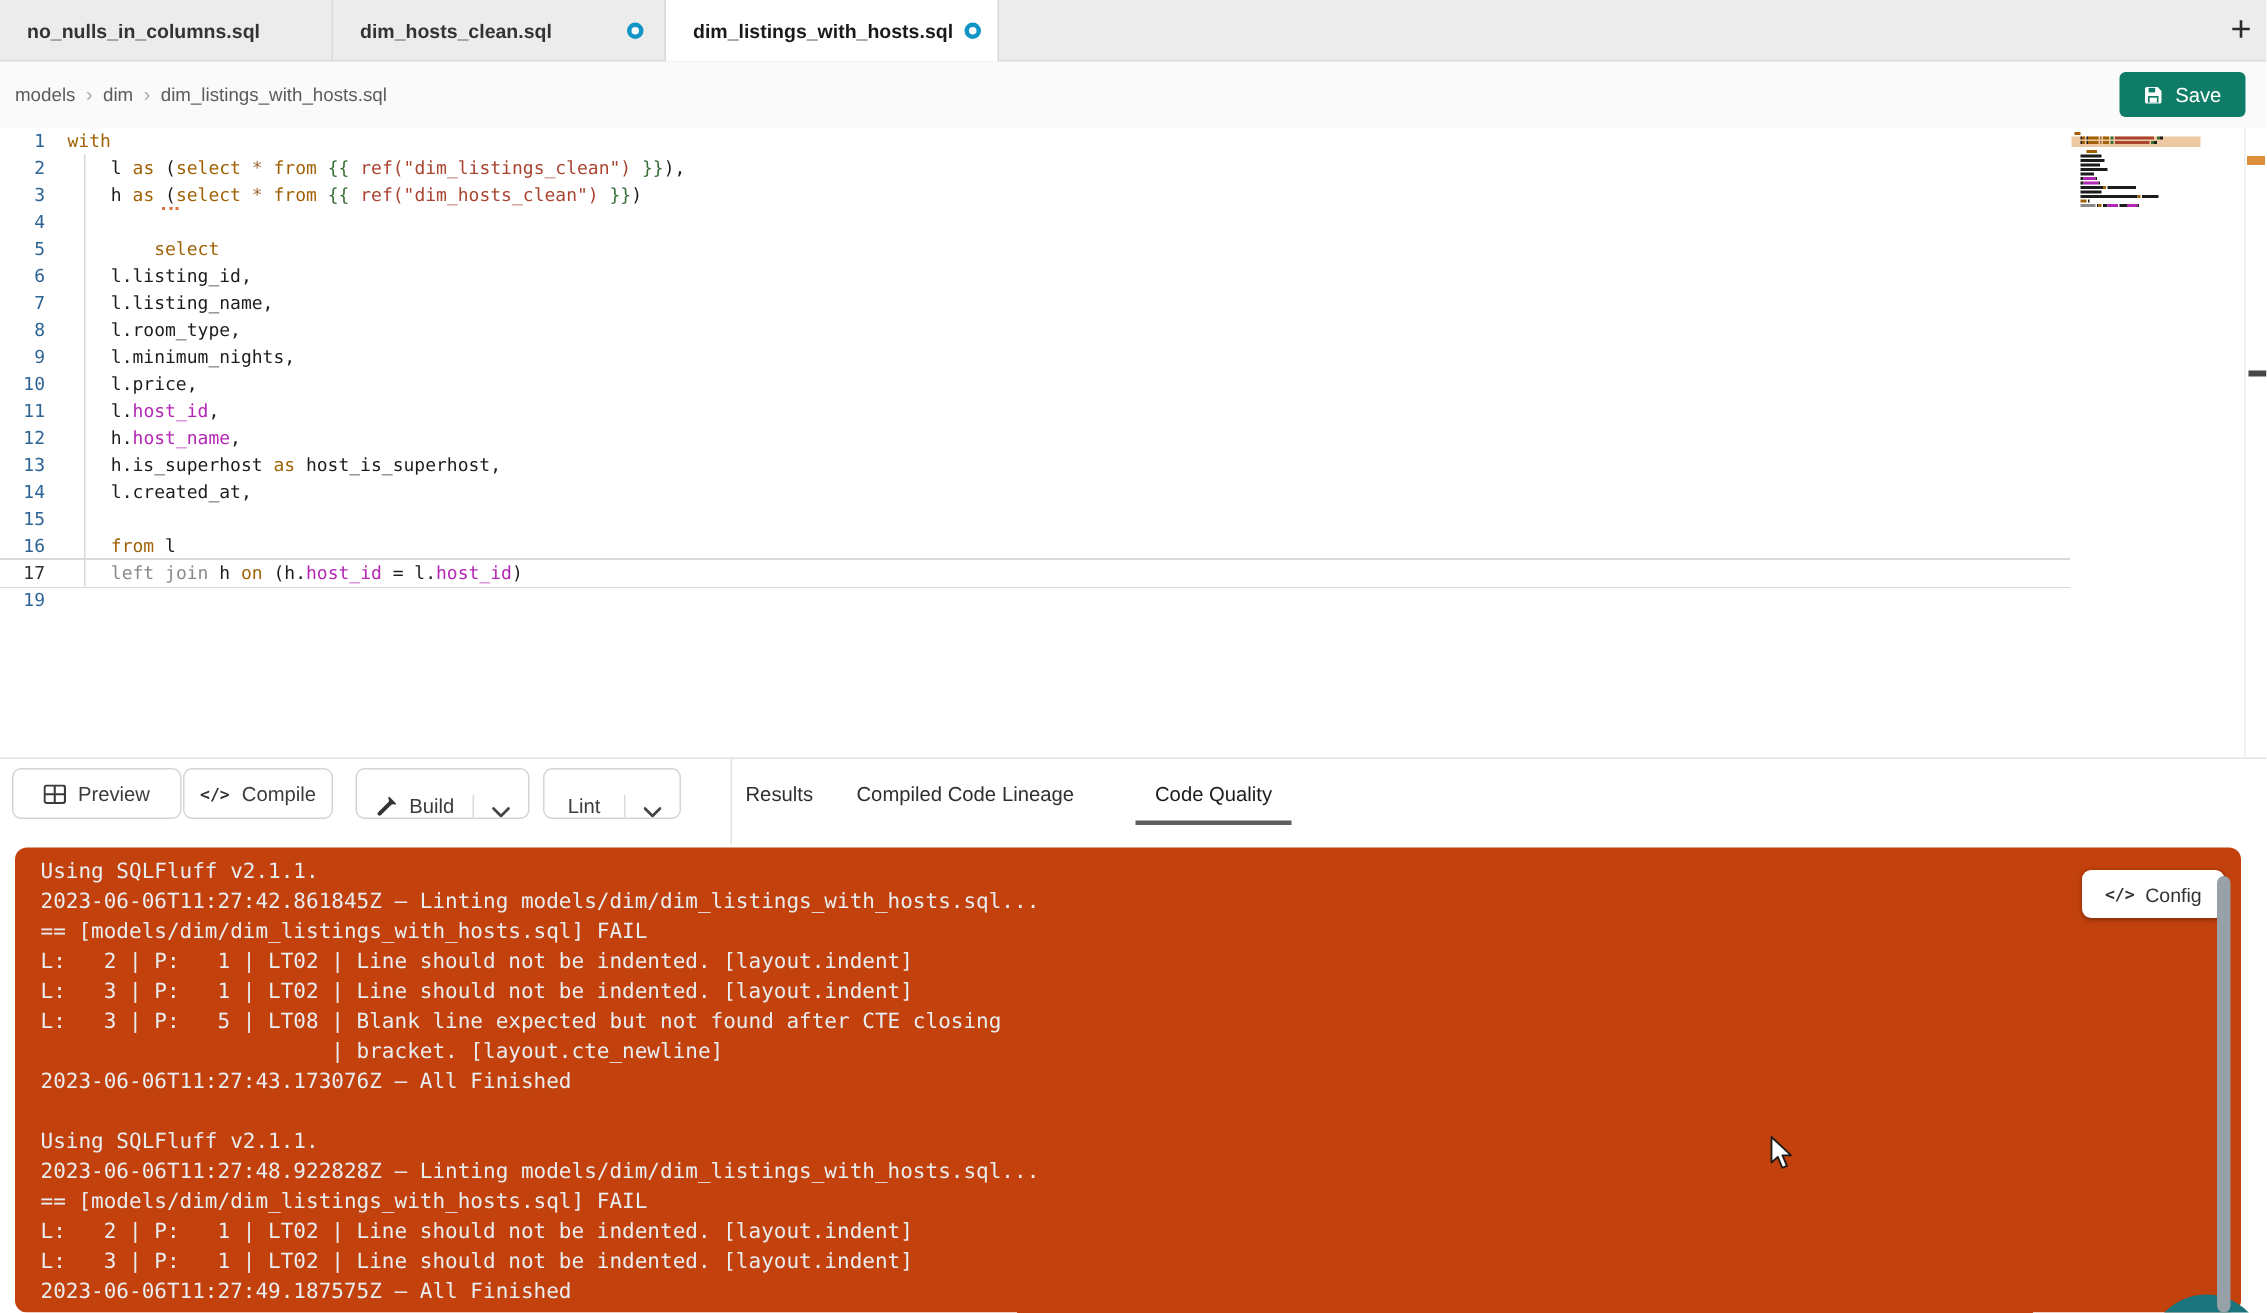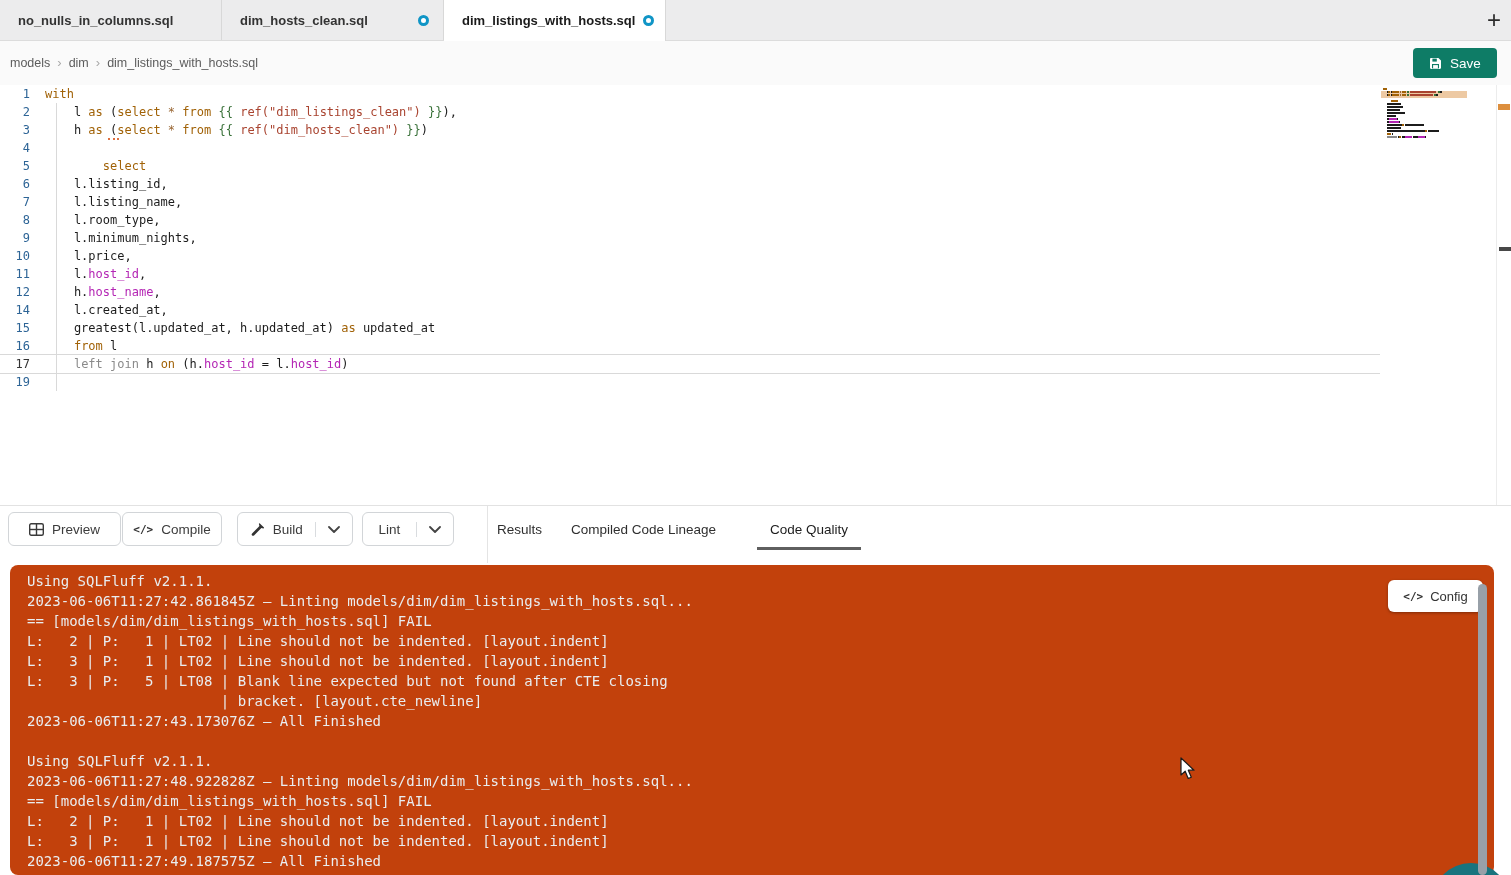--- a/index.html
+++ b/index.html
@@ -51,21 +51,21 @@
   .marker-warn{position:absolute;left:1498px;top:19px;width:12px;height:6px;background:#dd8f3d}
   .marker-cursor{position:absolute;left:1499px;top:162px;width:12px;height:4px;background:#474747}
 
   .hrule{position:absolute;left:0;top:505px;width:1511px;height:1px;background:#e2e2e2}
 
   
   .btn{position:absolute;top:512px;height:34px;border:1px solid #d2d5d8;border-radius:6px;
        background:#fff;display:flex;align-items:center;justify-content:center;gap:8px;
        font-size:13.5px;color:#3c3c3c;box-sizing:border-box;cursor:pointer}
   .btn-grp{position:absolute;top:512px;height:34px;border:1px solid #d2d5d8;border-radius:6px;
-           background:#fff;display:flex;align-items:center;box-sizing:border-box}
+           background:#fff;display:flex;align-items:flex-end;box-sizing:border-box}
   .btn-grp .main{display:flex;align-items:center;justify-content:center;gap:8px;
                  font-size:13.5px;color:#3c3c3c;border-right:1px solid #d9dcdf;cursor:pointer}
   .btn-grp .chev{width:37px;display:flex;align-items:center;justify-content:center;cursor:pointer}
   .vdivider{position:absolute;left:487px;top:506px;width:1px;height:57px;background:#e4e4e4}
   .ptab{position:absolute;top:512px;height:34px;display:flex;align-items:center;
         font-size:13.5px;color:#2f2f2f;cursor:pointer}
   .ptab.active{color:#1c1c1c}
   .ptab-underline{position:absolute;left:757px;top:547px;width:104px;height:3px;background:#5f5f5f}
   .code-glyph{font-family:"DejaVu Sans Mono",monospace;font-size:11px;font-weight:bold;color:#333}
 
@@ -167,26 +167,29 @@
       </div>
       <div class="code-line">
         <span class="gutter">11</span>
         <span class="code"><span class="tk-pl">    l.</span><span class="tk-vr">host_id</span><span class="tk-pl">,</span></span>
       </div>
       <div class="code-line">
         <span class="gutter">12</span>
         <span class="code"><span class="tk-pl">    h.</span><span class="tk-vr">host_name</span><span class="tk-pl">,</span></span>
       </div>
       <div class="code-line">
+        <span class="gutter">13</span>
+        <span class="code"><span class="tk-pl">    h.is_superhost </span><span class="tk-kw">as</span><span class="tk-pl"> host_is_superhost,</span></span>
+      </div>
+      <div class="code-line">
         <span class="gutter">14</span>
         <span class="code"><span class="tk-pl">    l.created_at,</span></span>
       </div>
       <div class="code-line">
         <span class="gutter">15</span>
-        <span class="code"><span class="tk-pl">    greatest(l.updated_at, h.updated_at) </span><span class="tk-kw">as</span><span class="tk-pl"> updated_at</span></span>
       </div>
       <div class="code-line">
         <span class="gutter">16</span>
         <span class="code"><span class="tk-pl">    </span><span class="tk-kw">from</span><span class="tk-pl"> l</span></span>
       </div>
       <div class="code-line active">
         <span class="gutter gutter-active">17</span>
         <span class="code"><span class="tk-pl">    </span><span class="tk-gr">left join</span><span class="tk-pl"> h </span><span class="tk-kw">on</span><span class="tk-pl"> (h.</span><span class="tk-vr">host_id</span><span class="tk-pl"> = l.</span><span class="tk-vr">host_id</span><span class="tk-pl">)</span></span>
       </div>
       <div class="code-line">

